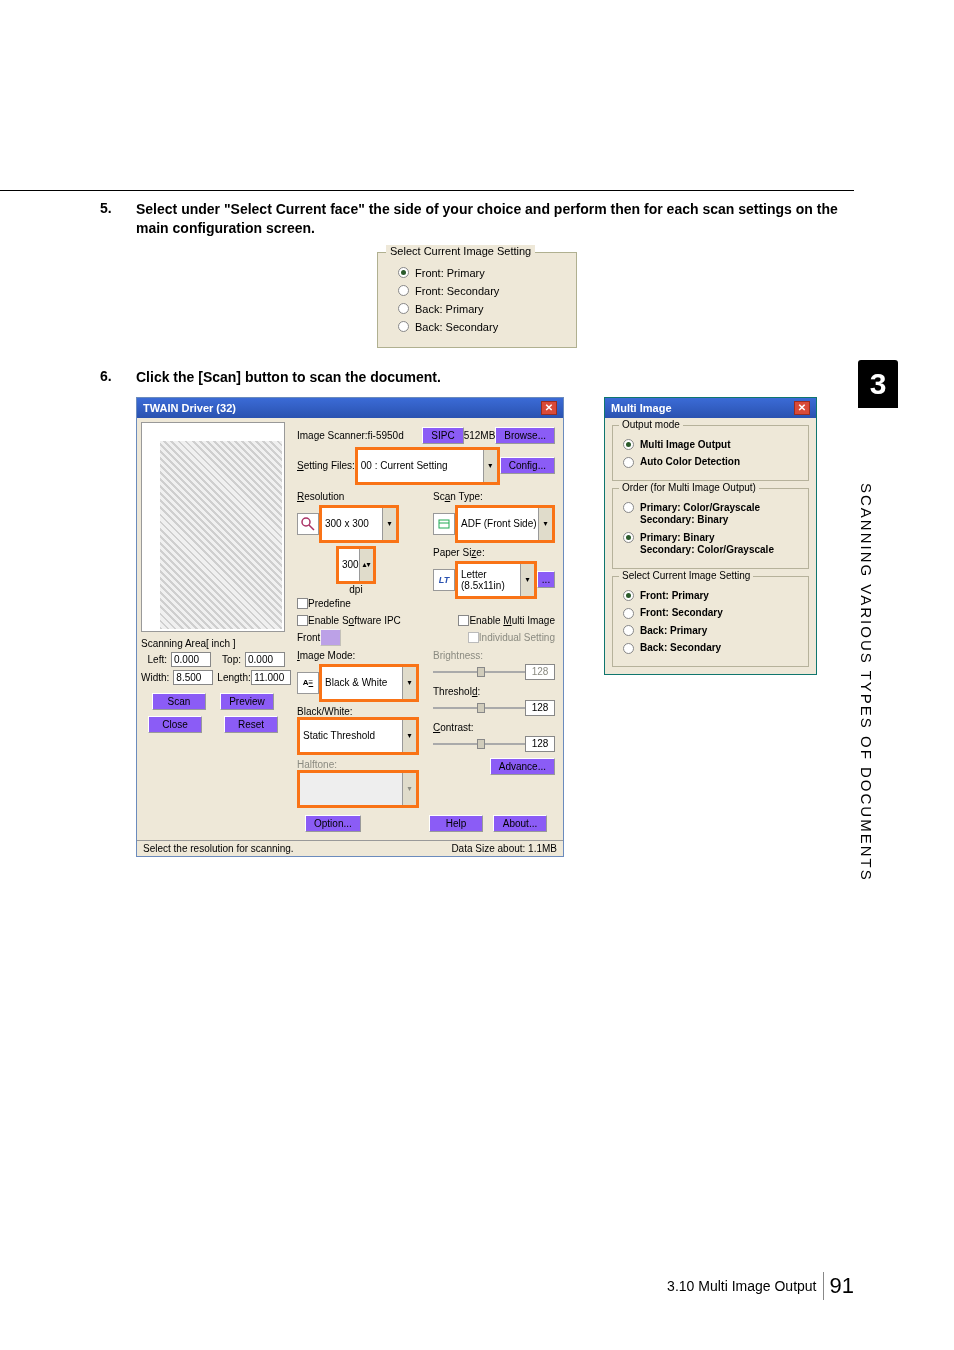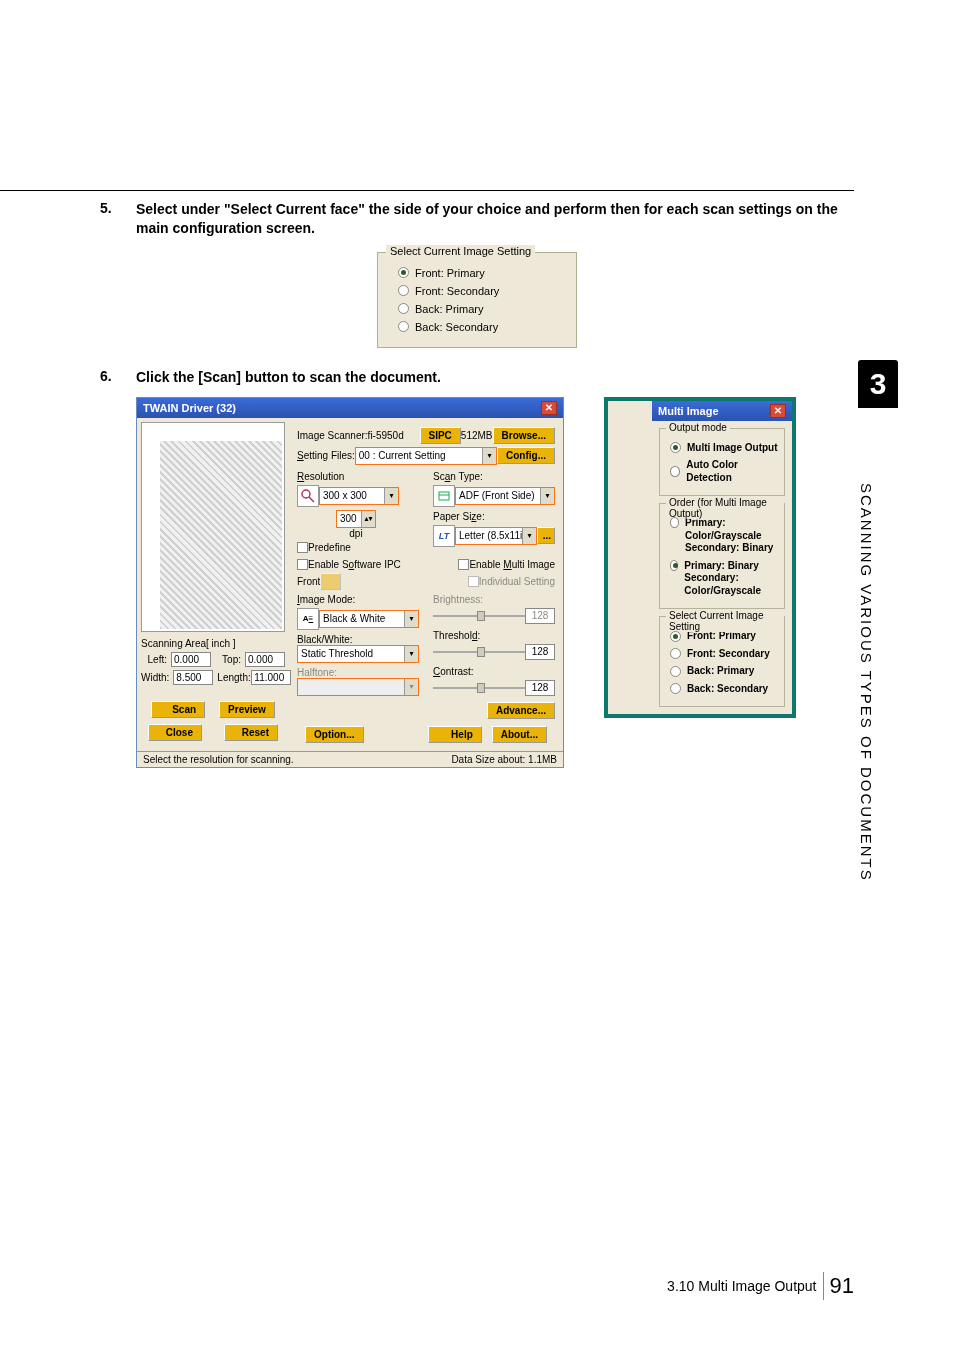--- a/index.html
+++ b/index.html
@@ -138,41 +138,40 @@
   .area-fields .row2 {
     display: flex; gap: 4px; align-items: center; margin: 3px 0;
   }
   .area-fields label { width: 30px; text-align: right; }
   .area-fields input {
     width: 40px; height: 15px; font-size: 10px; border: 1px solid #888;
     padding: 0 2px; text-align: left; background:#fff;
   }
   .btn {
     display: inline-block;
-    background: #eab308;
+    background: #8b5cf6;
     border: 1px solid #999;
     border-top-color: #fff; border-left-color: #fff;
     padding: 2px 8px;
     font-size: 10px;
     min-width: 54px;
-    text-align: right;
-    font-weight: bold;
-  }
-  .preview-btns { display:flex; gap:14px; justify-content:center; margin-top:16px; }
+    text-align: center;
+  }
+  .preview-btns { display:flex; gap:14px; justify-content:center; margin-top:8px; }
   .preview-btns2 { display:flex; gap:22px; justify-content:center; margin-top:6px; margin-bottom:0;}
   .settings-panel {
     flex: 1;
     padding: 6px 8px 4px 8px;
   }
   .row { display:flex; align-items:center; gap:0; margin: 3px 0; }
   .lbl { font-size:10px; }
   .lbl .ul { text-decoration: underline; }
   .combo, .textin {
-    border: 1px solid #f97316; background:#fff; height:16px; font-size:10px;
-    display:flex; align-items:center; padding:8px 3px; position:relative;
+    border: 3px solid #f97316; background:#fff; height:16px; font-size:10px;
+    display:flex; align-items:center; padding:16px 3px; position:relative;
   }
   .combo .arrow, .spin .arrow {
     position:absolute; right:0; top:0; bottom:0; width:14px;
     background:#e0dccb; border-left:1px solid #999;
     display:flex; align-items:center; justify-content:center;
     font-size:8px;
   }
   .icon-box {
     width:22px; height:22px; border:1px solid #999; background:#fff;
     display:flex; align-items:center; justify-content:center;
@@ -198,25 +197,24 @@
     display:flex; justify-content:space-between; padding:4px 8px; align-items:center;
   }
   .statusbar {
     border-top:1px solid #999; background:#eee8d8;
     display:flex; justify-content:space-between; padding:2px 6px;
     font-size:10px;
   }
   .gray { color:#8a8a80; }
   
   .multi-window {
-    width: 192px;
-    border: 4px solid #0f766e;
+    width: 213px;
+    border: 1px solid #0f766e;
     background: #eee8d8;
     font-size: 10px;
-    padding-left: 44px;
   }
   .group {
     border: 1px solid #b6b29b;
     margin: 7px;
     padding: 8px 6px 6px 6px;
     position: relative;
   }
   .group .g-legend {
     position:absolute; top:-7px; left:6px; background:#eee8d8; padding:0 3px;
     font-size:10px;

